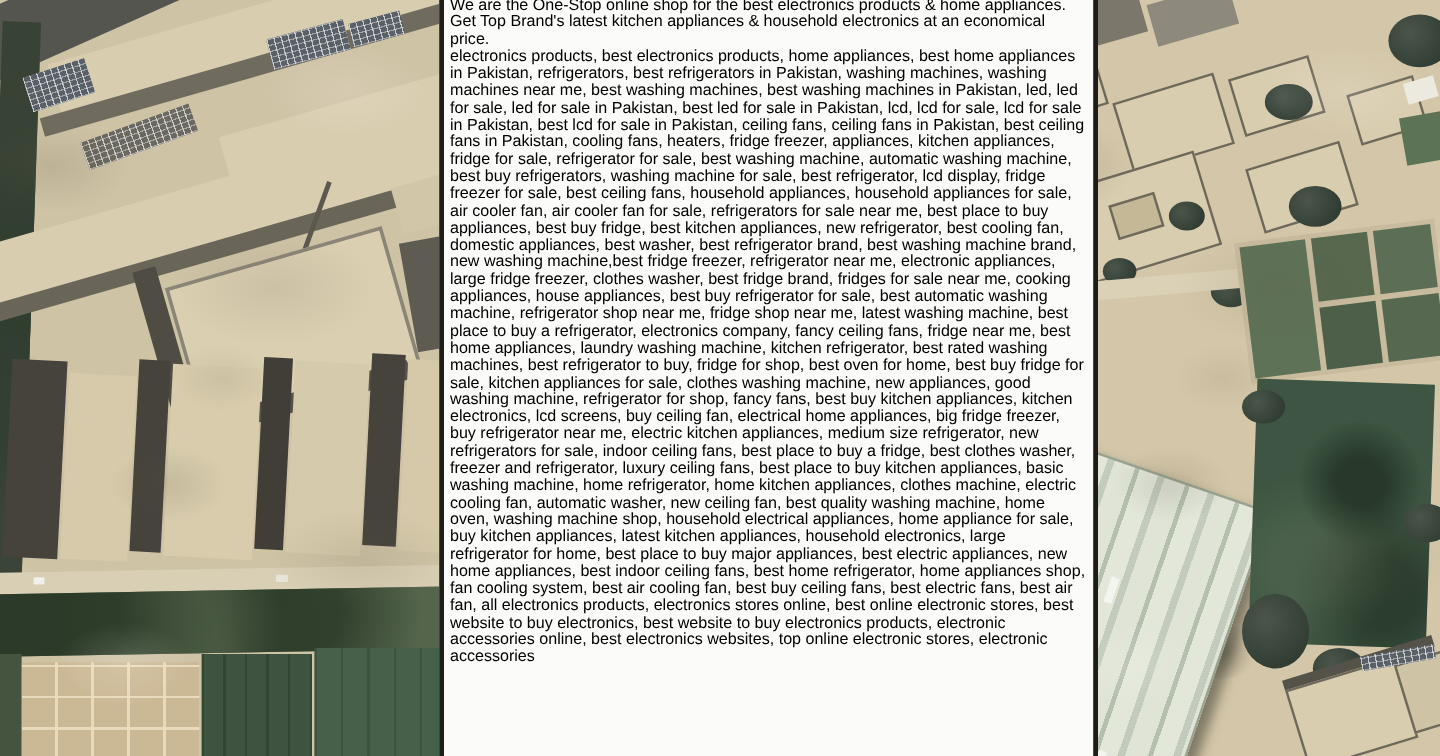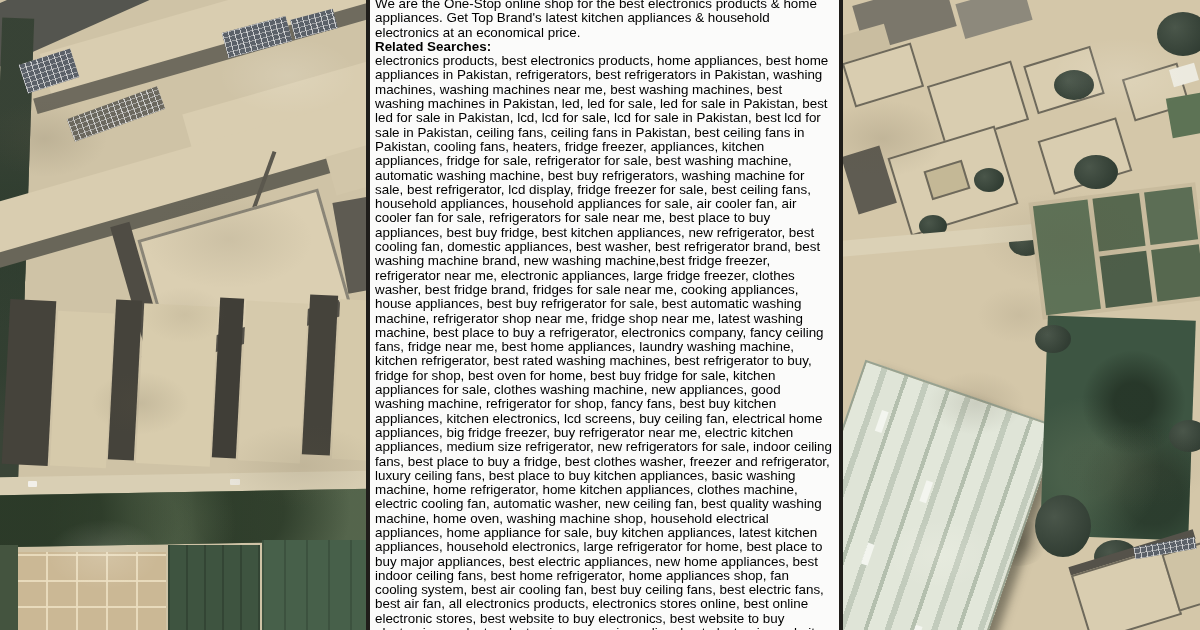--- a/index.html
+++ b/index.html
@@ -22,21 +22,21 @@
     background-image:repeating-linear-gradient(90deg, rgba(235,235,235,.75) 0 1px, transparent 1px 6px),
                      repeating-linear-gradient(0deg, rgba(215,215,215,.55) 0 1px, transparent 1px 5px)}
   .noise{position:absolute;inset:0;pointer-events:none;background-image:
     radial-gradient(ellipse 90px 55px at 12% 22%, rgba(96,88,68,.16), transparent 70%),
     radial-gradient(ellipse 120px 70px at 62% 38%, rgba(96,88,68,.12), transparent 70%),
     radial-gradient(ellipse 70px 45px at 38% 64%, rgba(90,82,64,.15), transparent 70%),
     radial-gradient(ellipse 110px 60px at 82% 74%, rgba(96,88,68,.13), transparent 70%),
     radial-gradient(ellipse 80px 50px at 28% 88%, rgba(255,253,244,.16), transparent 70%),
     radial-gradient(ellipse 100px 55px at 78% 12%, rgba(255,253,244,.14), transparent 70%),
     radial-gradient(ellipse 60px 40px at 50% 50%, rgba(120,110,88,.12), transparent 70%)}
-  .panel{position:absolute;left:366px;top:0;width:477px;height:630px;background:var(--panel-bg);
+  .panel{position:absolute;left:366px;top:0;width:549px;height:630px;background:var(--panel-bg);
     border-left:4px solid var(--panel-border);border-right:4px solid var(--panel-border);overflow:hidden;z-index:5}
   .panel-content{padding:0 6px 0 5px;margin-top:-3px;color:var(--text);
     font-size:13.4px;line-height:14.3px;letter-spacing:0}
   .panel-content p{margin:0}
   .rs-heading{font-weight:700}
   .dash{position:absolute;background:#f3f5ef}
   .plots{display:grid;grid-template-columns:1.15fr 1fr 1fr;grid-template-rows:1fr 1fr;gap:5px;padding:4px;background:#c9bc9e}
   .plots div{background:var(--plot-green)}
 </style>
 </head>
@@ -145,18 +145,17 @@
     <div class="s" style="left:228px;top:548px;width:130px;height:10px;transform:rotate(-17deg);background:var(--shadow)"></div>
     <div class="bl" style="left:240px;top:560px;width:95px;height:70px;transform:rotate(-17deg)"></div>
     <div class="bl" style="left:330px;top:545px;width:55px;height:60px;transform:rotate(-17deg);background:#cfc3a5"></div>
     <div class="solar" style="left:295px;top:542px;width:62px;height:12px;transform:rotate(-10deg)"></div>
     <div class="noise"></div>
   </div>
 
   <div class="panel">
     <div class="panel-content">
       <p>We are the One-Stop online shop for the best electronics products &amp; home appliances. Get Top Brand's latest kitchen appliances &amp; household electronics at an economical price.</p>
-      <p class="rs-heading">Related Searches:</p>
       <p>electronics products, best electronics products, home appliances, best home appliances in Pakistan, refrigerators, best refrigerators in Pakistan, washing machines, washing machines near me, best washing machines, best washing machines in Pakistan, led, led for sale, led for sale in Pakistan, best led for sale in Pakistan, lcd, lcd for sale, lcd for sale in Pakistan, best lcd for sale in Pakistan, ceiling fans, ceiling fans in Pakistan, best ceiling fans in Pakistan, cooling fans, heaters, fridge freezer, appliances, kitchen appliances, fridge for sale, refrigerator for sale, best washing machine, automatic washing machine, best buy refrigerators, washing machine for sale, best refrigerator, lcd display, fridge freezer for sale, best ceiling fans, household appliances, household appliances for sale, air cooler fan, air cooler fan for sale, refrigerators for sale near me, best place to buy appliances, best buy fridge, best kitchen appliances, new refrigerator, best cooling fan, domestic appliances, best washer, best refrigerator brand, best washing machine brand, new washing machine,best fridge freezer, refrigerator near me, electronic appliances, large fridge freezer, clothes washer, best fridge brand, fridges for sale near me, cooking appliances, house appliances, best buy refrigerator for sale, best automatic washing machine, refrigerator shop near me, fridge shop near me, latest washing machine, best place to buy a refrigerator, electronics company, fancy ceiling fans, fridge near me, best home appliances, laundry washing machine, kitchen refrigerator, best rated washing machines, best refrigerator to buy, fridge for shop, best oven for home, best buy fridge for sale, kitchen appliances for sale, clothes washing machine, new appliances, good washing machine, refrigerator for shop, fancy fans, best buy kitchen appliances, kitchen electronics, lcd screens, buy ceiling fan, electrical home appliances, big fridge freezer, buy refrigerator near me, electric kitchen appliances, medium size refrigerator, new refrigerators for sale, indoor ceiling fans, best place to buy a fridge, best clothes washer, freezer and refrigerator, luxury ceiling fans, best place to buy kitchen appliances, basic washing machine, home refrigerator, home kitchen appliances, clothes machine, electric cooling fan, automatic washer, new ceiling fan, best quality washing machine, home oven, washing machine shop, household electrical appliances, home appliance for sale, buy kitchen appliances, latest kitchen appliances, household electronics, large refrigerator for home, best place to buy major appliances, best electric appliances, new home appliances, best indoor ceiling fans, best home refrigerator, home appliances shop, fan cooling system, best air cooling fan, best buy ceiling fans, best electric fans, best air fan, all electronics products, electronics stores online, best online electronic stores, best website to buy electronics, best website to buy electronics products, electronic accessories online, best electronics websites, top online electronic stores, electronic accessories</p>
     </div>
   </div>
 
 </div>
 
 </body></html>

